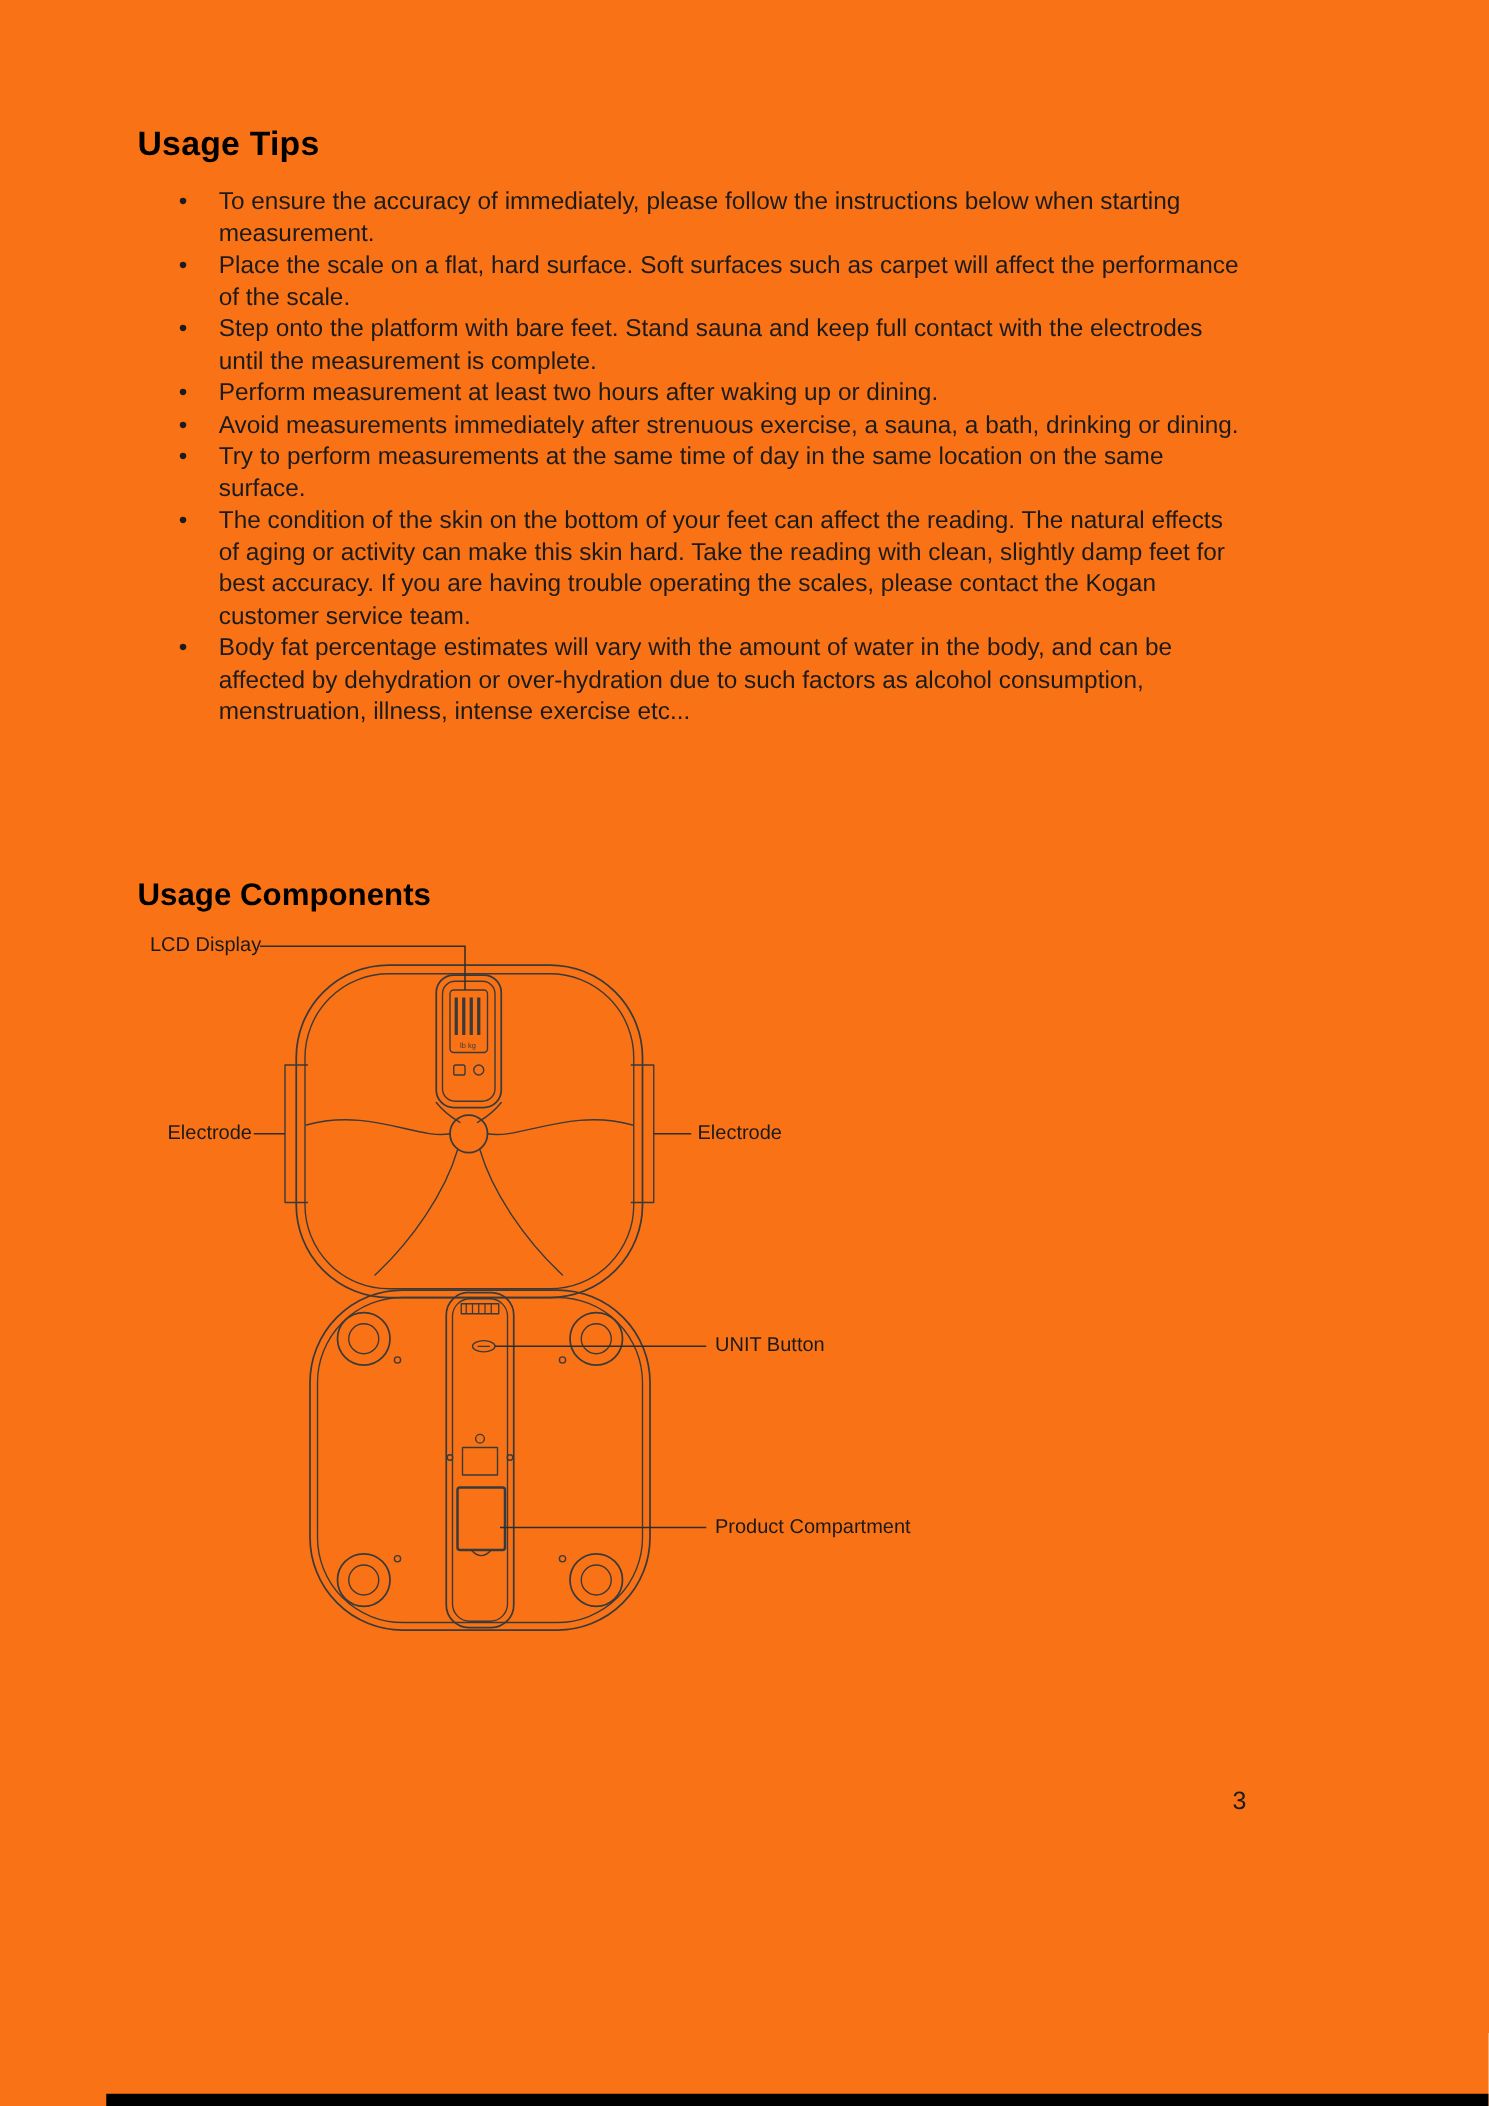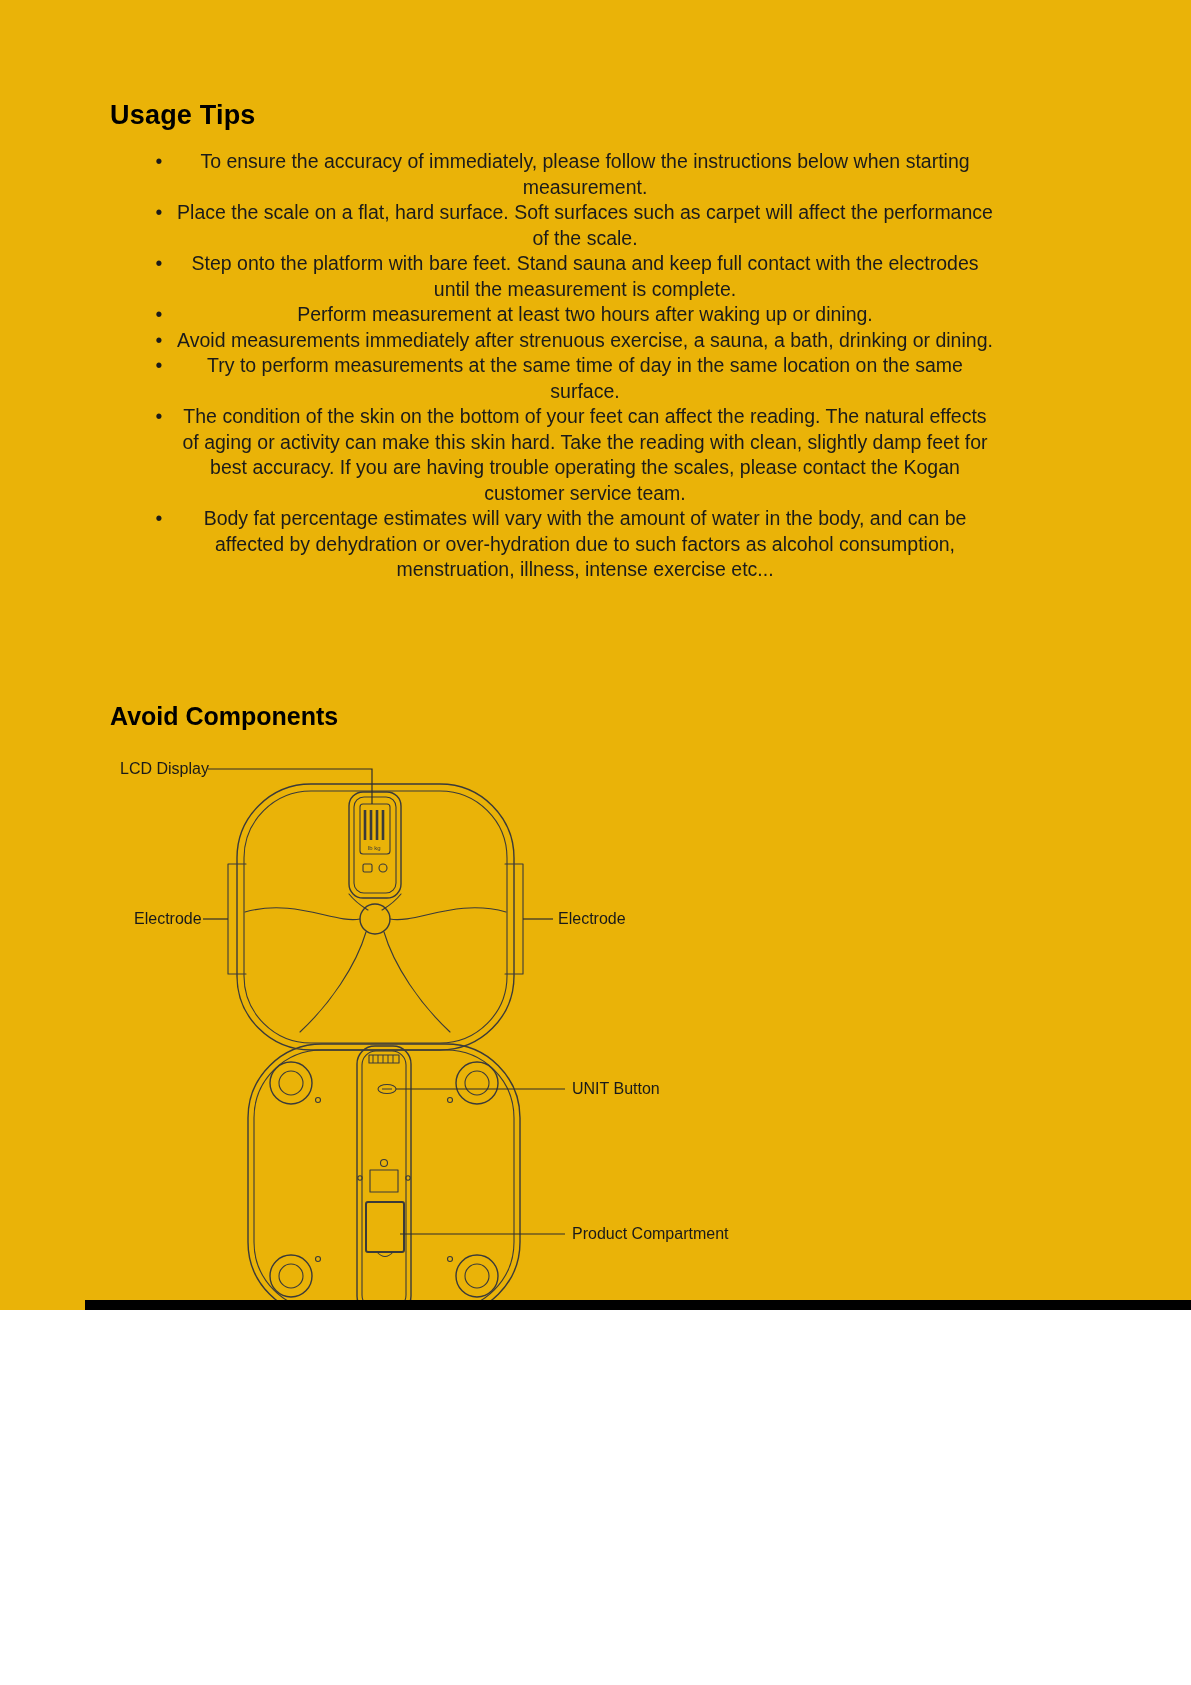--- a/index.html
+++ b/index.html
@@ -1,23 +1,22 @@
 <!DOCTYPE html>
 <html><head>
 <meta charset="utf-8">
 <style>
   html,body{margin:0;padding:0;background:#ffffff;}
   .page{
     position:relative;
-    width:1191px;height:1310px;
-    background:#eab308;
+    width:1191px;height:1685px;
+    background:#f97316;
     font-family:"Liberation Sans", sans-serif;
     color:#1a1a1a;
     overflow:hidden;
-    text-align:center;
   }
   .h1{
     position:absolute;left:110px;top:100px;
     font-size:27px;font-weight:bold;color:#000;
     letter-spacing:0.2px;
   }
   .tips{
     position:absolute;left:143px;top:149px;width:852px;
     font-size:19.5px;line-height:25.5px;color:#1b1b1b;
   }
@@ -31,21 +30,20 @@
   .banner .banner-text{
     color:#ffffff;font-size:33px;font-weight:bold;
     padding-left:6px;letter-spacing:0.3px;
   }
   .h2{
     position:absolute;left:110px;top:702px;
     font-size:25px;font-weight:bold;color:#000;
   }
   .diagram{
     position:absolute;
-    margin-top:12px;
   }
   .diagram svg{position:absolute;left:0;top:0;}
   .dg-label{
     position:absolute;font-size:16px;color:#1a1a1a;white-space:nowrap;
   }
   .top-diagram{left:110px;top:740px;width:560px;height:305px;}
   .bottom-diagram{left:110px;top:1020px;width:700px;height:300px;}
   .page-number{
     position:absolute;left:986px;top:1430px;
     font-size:20px;color:#1a1a1a;
@@ -94,21 +92,21 @@
       <span class="bullet">•</span>
       <span class="txt">The condition of the skin on the bottom of your feet can affect the reading. The natural effects of aging or activity can make this skin hard. Take the reading with clean, slightly damp feet for best accuracy. If you are having trouble operating the scales, please contact the Kogan customer service team.</span>
     </div>
     <div class="tip">
       <span class="bullet">•</span>
       <span class="txt">Body fat percentage estimates will vary with the amount of water in the body, and can be affected by dehydration or over-hydration due to such factors as alcohol consumption, menstruation, illness, intense exercise etc...</span>
     </div>
   </div>
 
 
-  <div class="h2">Avoid Components</div>
+  <div class="h2">Usage Components</div>
 
   <div class="diagram top-diagram">
     <svg width="560" height="305" viewBox="0 0 560 305">
 
       <g>
         <rect class="ln" x="127" y="32" width="277" height="266" rx="74" ry="74"></rect>
         <rect class="ln2" x="134" y="39" width="263" height="252" rx="67" ry="67"></rect>
       </g>
 
       <g>

